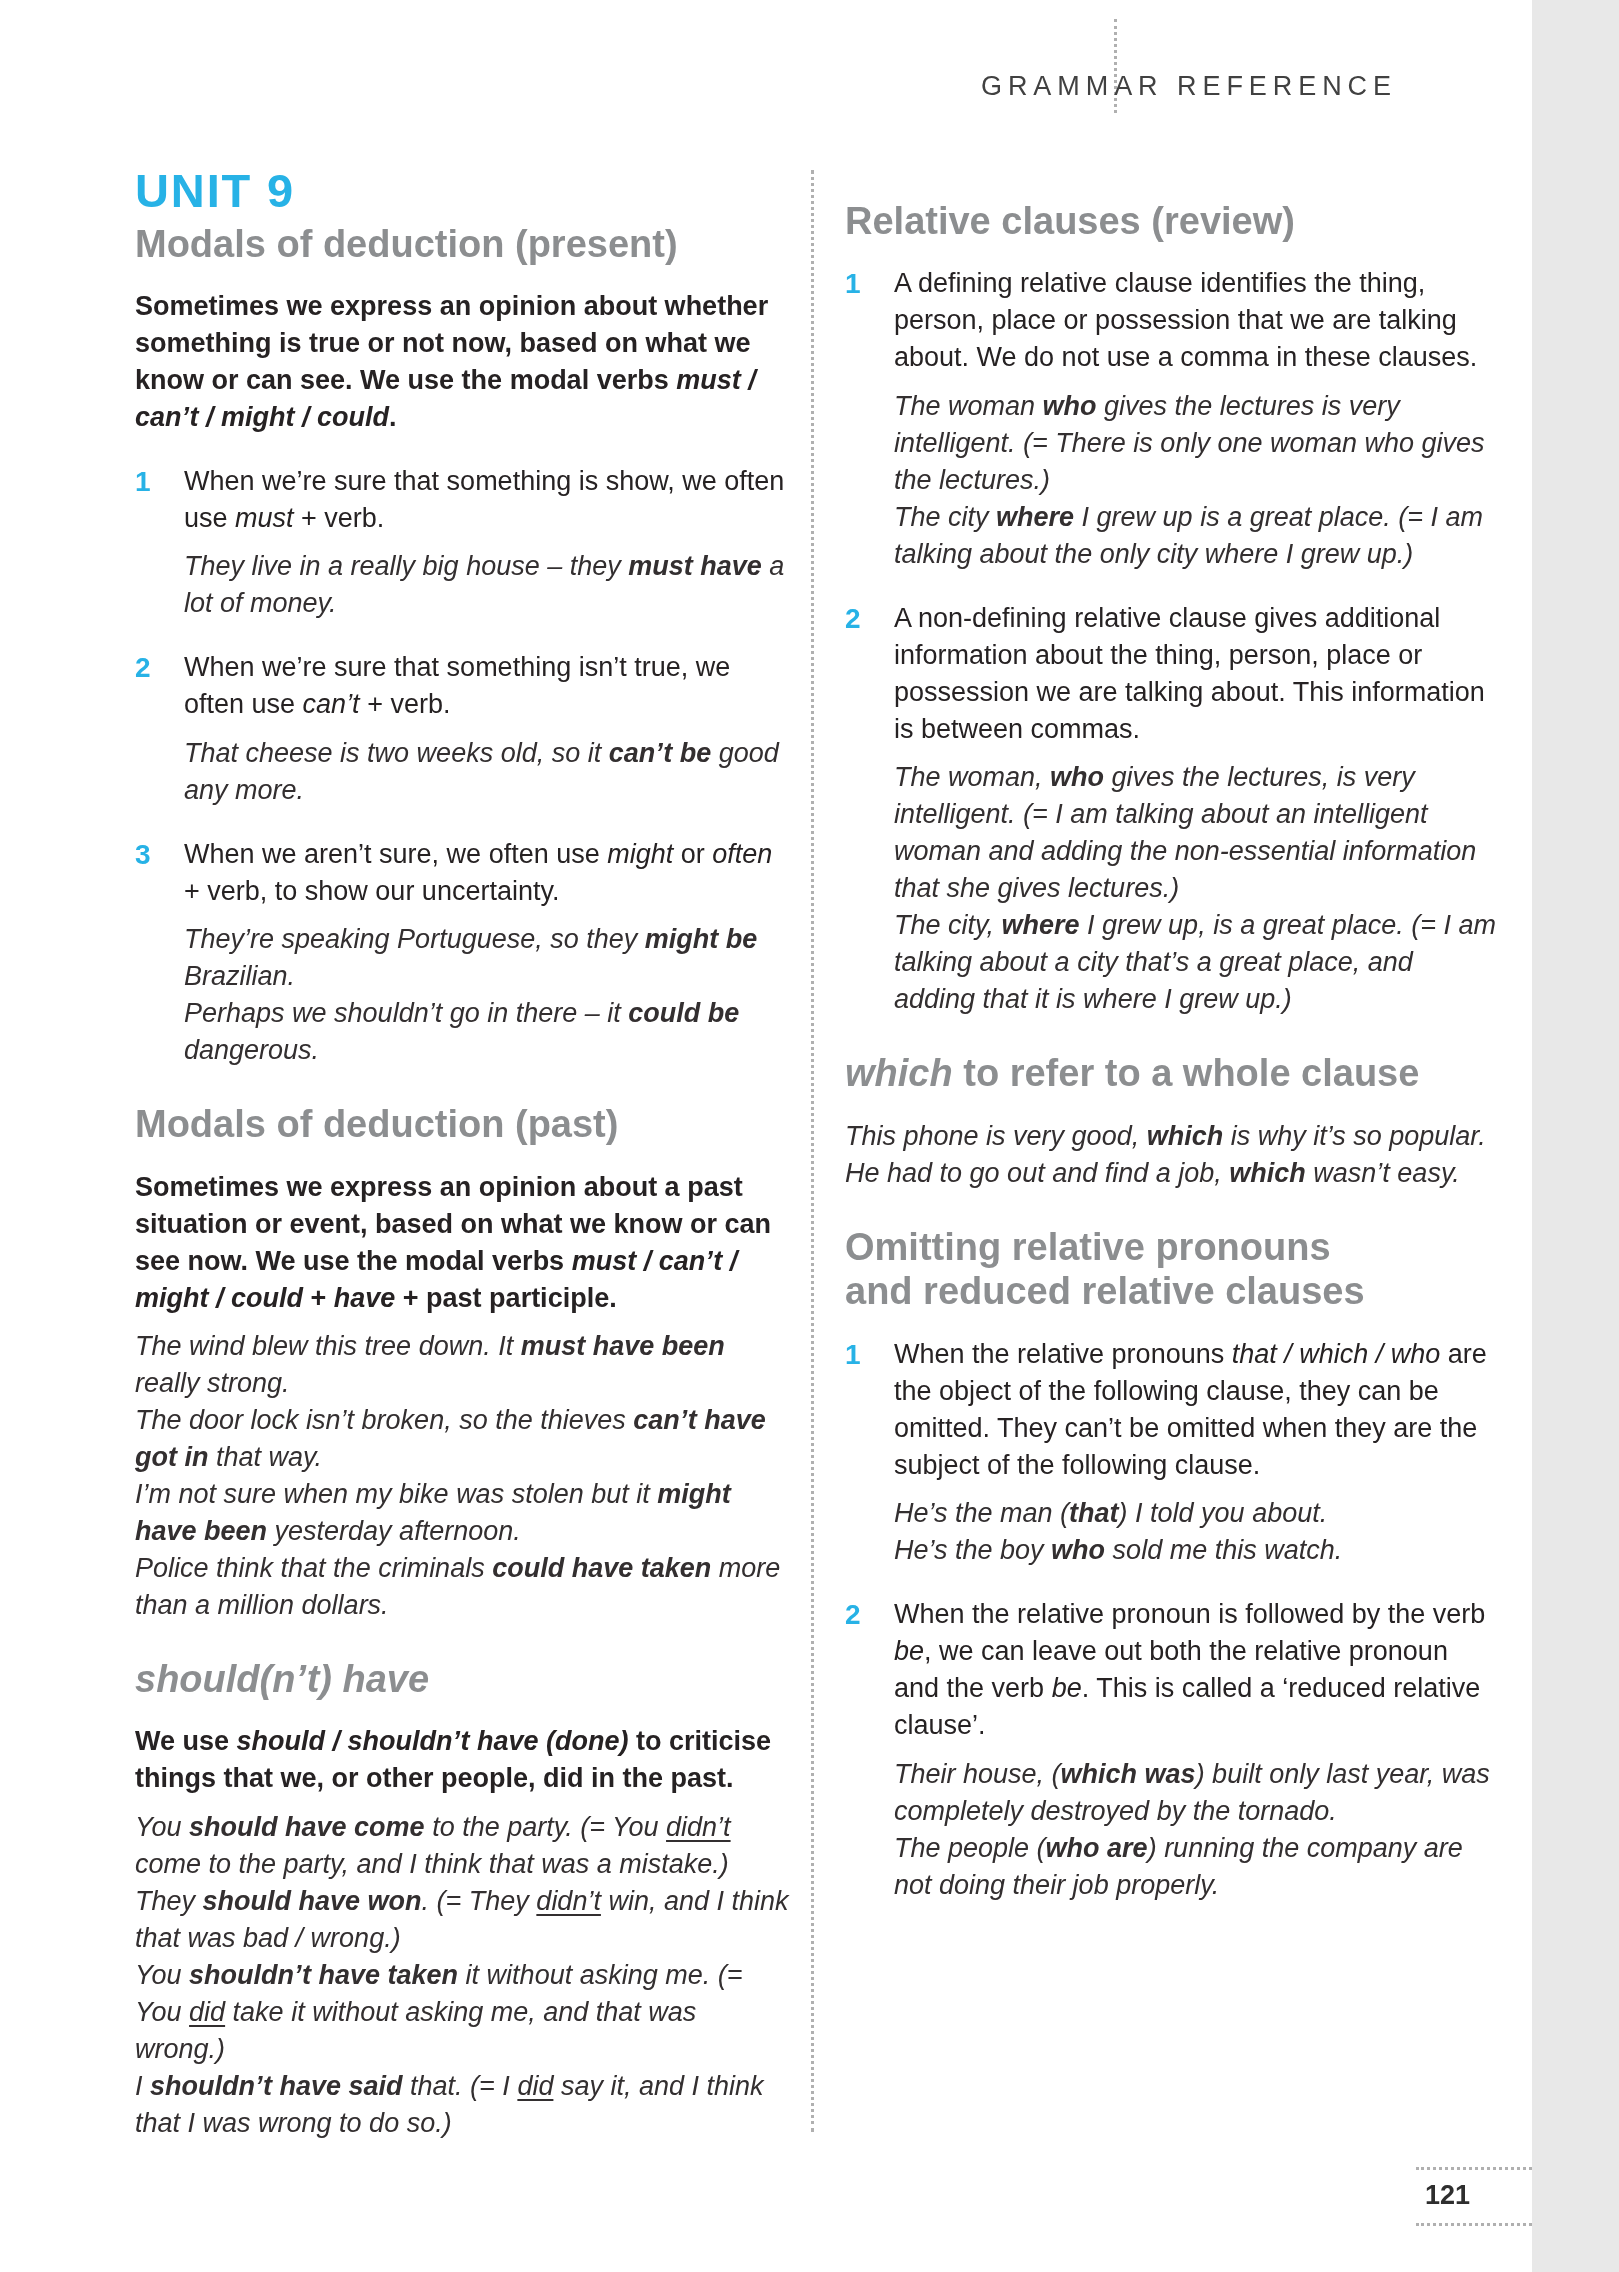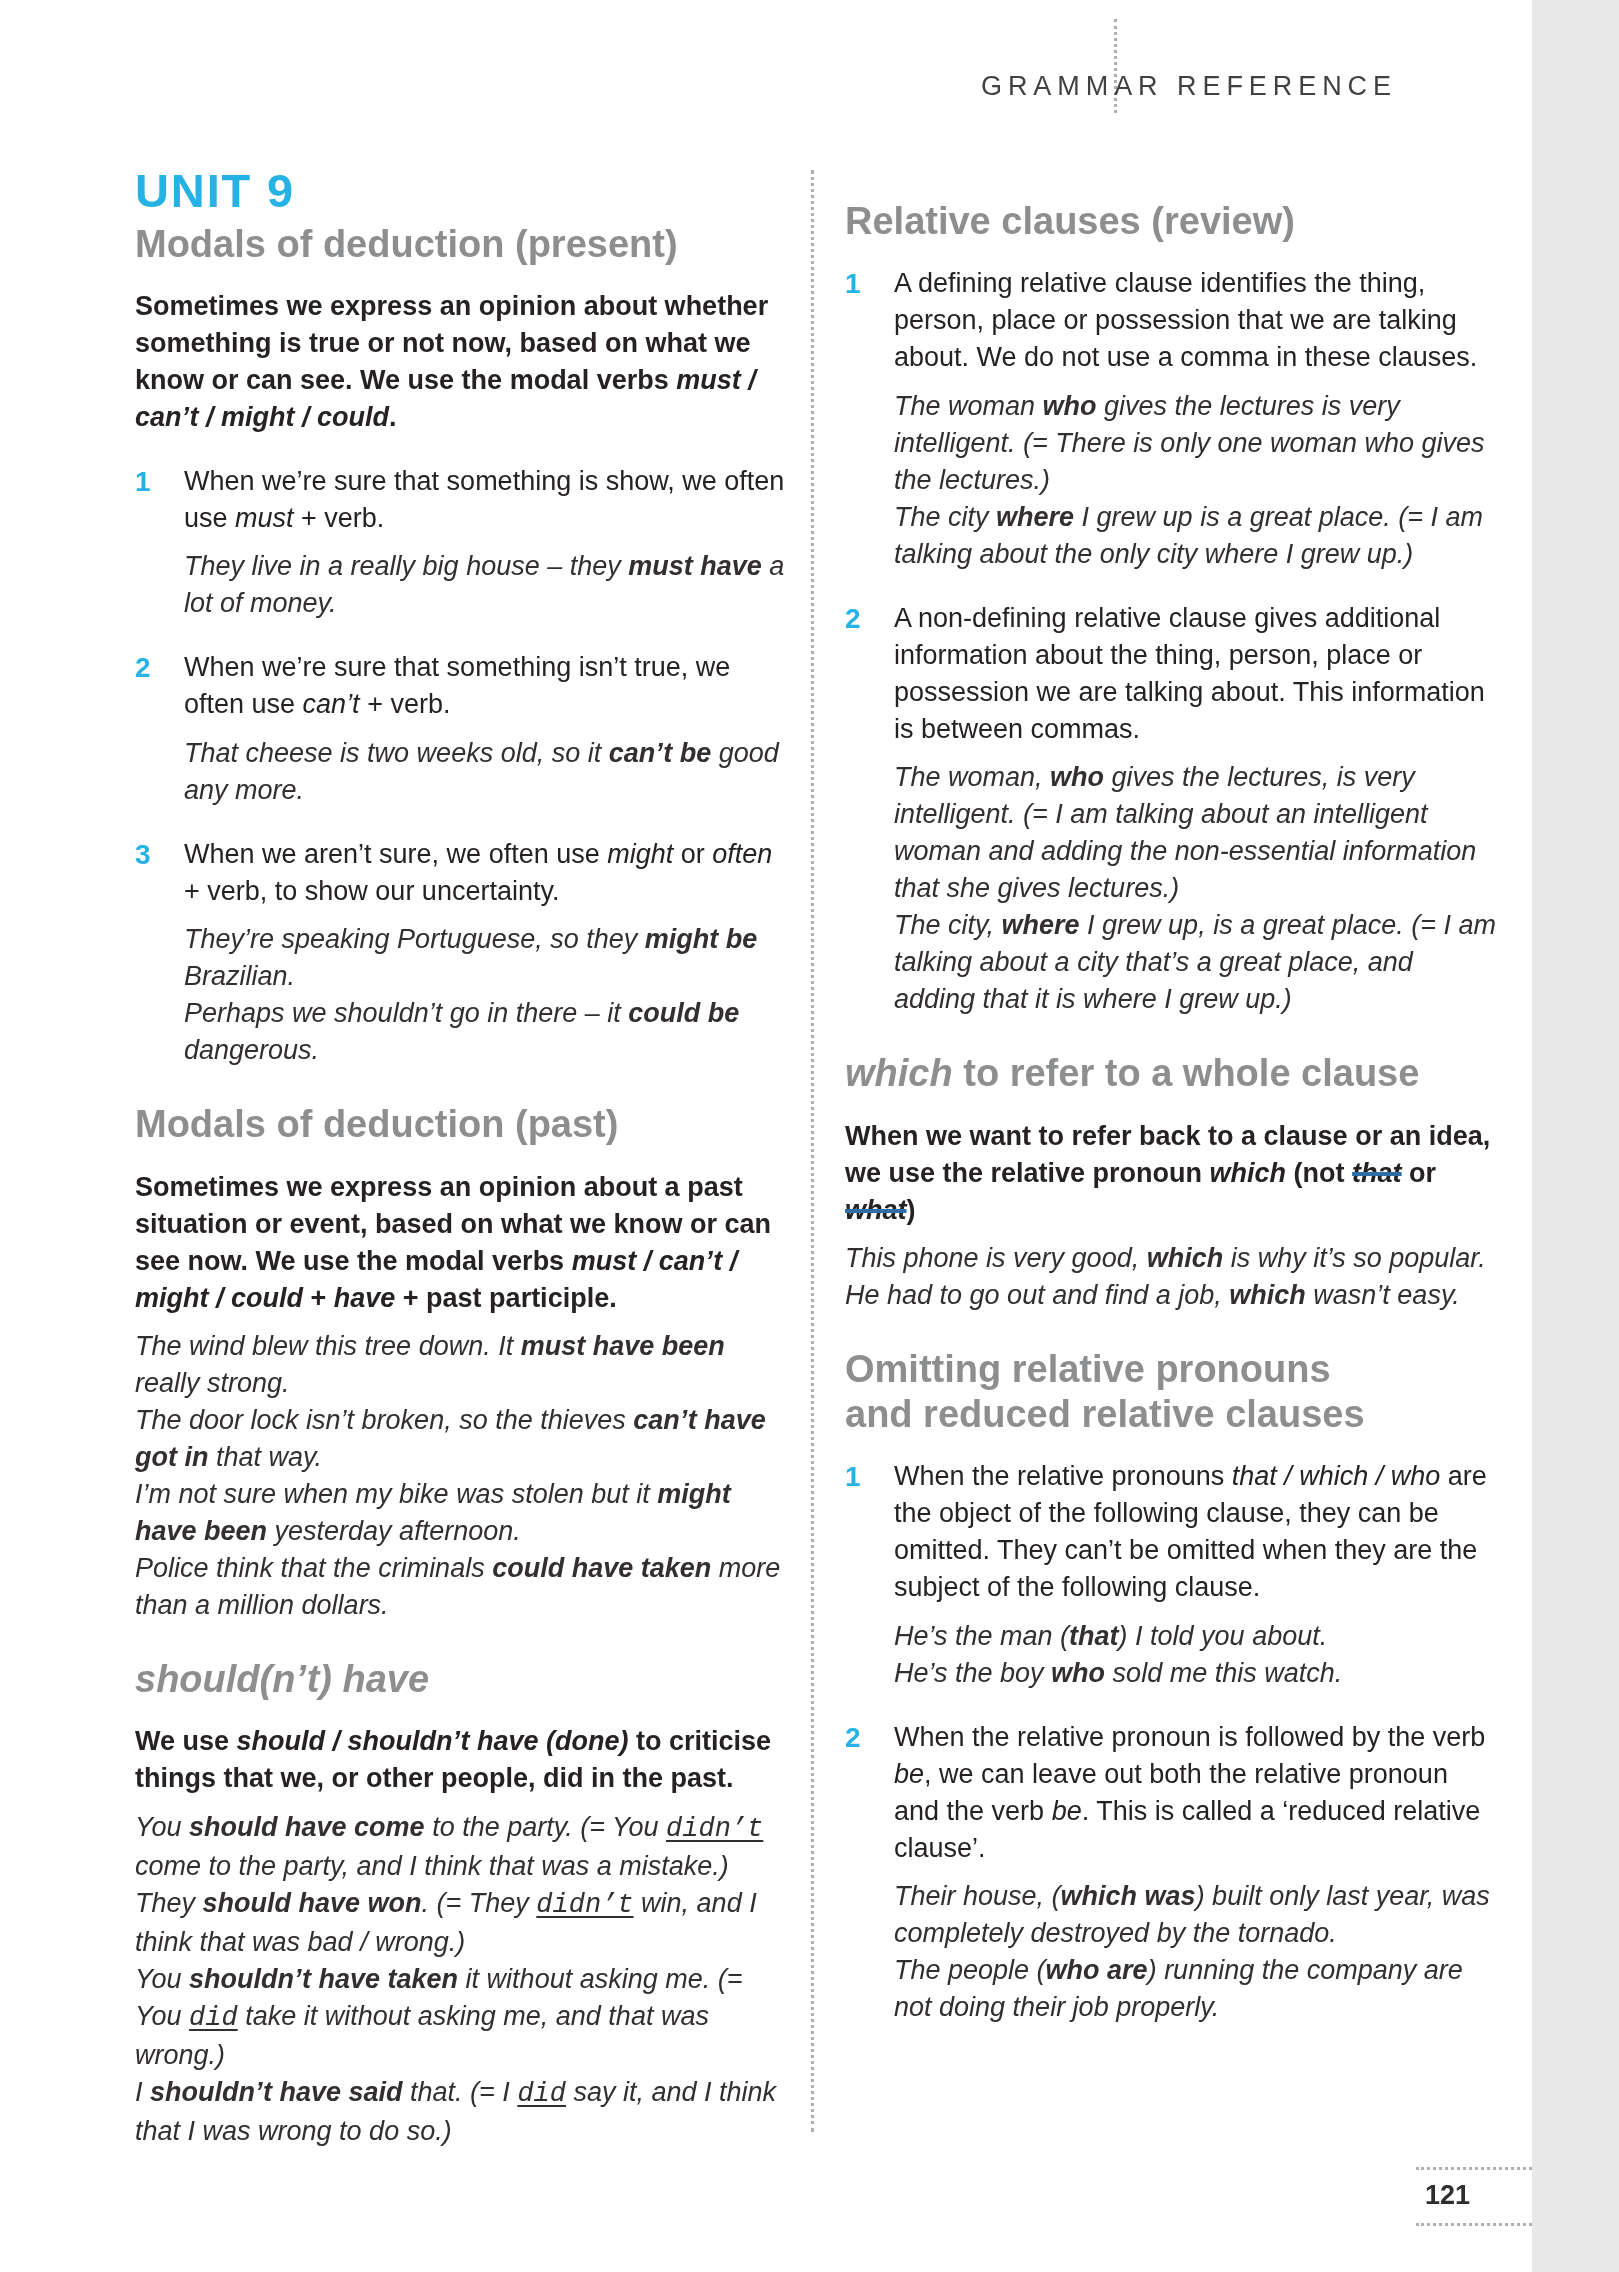--- a/index.html
+++ b/index.html
@@ -62,21 +62,21 @@
   }
   .examples{margin:11.4px 0 0 0;}
   .example{
     font-size:27px;line-height:37px;margin:0;
     font-style:italic;font-weight:400;color:#332f30;
   }
   
   .r-n{}
   .r-i{font-style:italic;}
   .r-b{font-weight:700;}
-  .r-u{text-decoration:underline;text-decoration-thickness:1.9px;text-underline-offset:4.4px;font-family:Liberation Mono, monospace;}
+  .r-u{text-decoration:underline;text-decoration-thickness:1.9px;text-underline-offset:4.4px;}
   .r-st{
     font-style:italic;font-weight:700;
     text-decoration:line-through;
     text-decoration-color:var(--strike,#2d6ea9);
     text-decoration-thickness:3.8px;
   }
   
   .page-number-box{
     position:absolute;right:0;top:2167px;width:116px;
     border-top:3.8px dotted var(--dotted,#b0b0b0);
@@ -166,21 +166,20 @@
         <div class="item-content">
           <div class="item-text"><span class="r-n">A non-defining relative clause gives additional information about the thing, person, place or possession we are talking about. This information is between commas.</span></div>
           <div class="examples">
             <p class="example"><span class="r-n">The woman, </span><span class="r-b">who</span><span class="r-n"> gives the lectures, is very intelligent. (= I am talking about an intelligent woman and adding the non-essential information that she gives lectures.)</span></p>
             <p class="example"><span class="r-n">The city, </span><span class="r-b">where</span><span class="r-n"> I grew up, is a great place. (= I am talking about a city that’s a great place, and adding that it is where I grew up.)</span></p>
           </div>
         </div>
       </div>
       <h2 class="section-heading"><span class="r-i">which</span><span class="r-n"> to refer to a whole clause</span></h2>
       <div class="para-block">
-        <p class="para"><span class="r-n">When we want to refer back to a clause or an idea, we use the relative pronoun </span><span class="r-i">which</span><span class="r-n"> (not </span><span class="r-st">that</span><span class="r-n"> or </span><span class="r-st">what</span><span class="r-n">)</span></p>
         <div class="examples">
           <p class="example"><span class="r-n">This phone is very good, </span><span class="r-b">which</span><span class="r-n"> is why it’s so popular.</span></p>
           <p class="example"><span class="r-n">He had to go out and find a job, </span><span class="r-b">which</span><span class="r-n"> wasn’t easy.</span></p>
         </div>
       </div>
       <h2 class="section-heading"><span class="r-n">Omitting relative pronouns
 and reduced relative clauses</span></h2>
       <div class="item">
         <span class="item-num">1</span>
         <div class="item-content">

